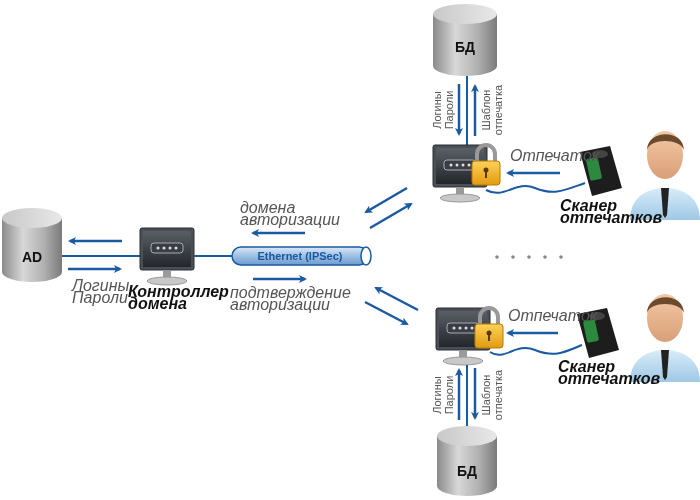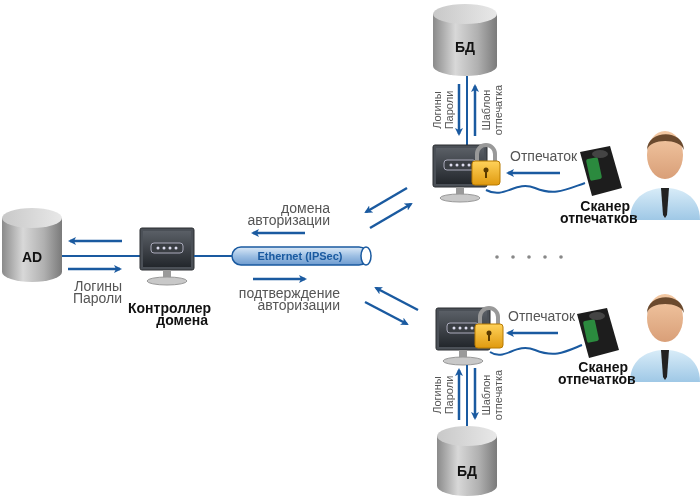--- a/index.html
+++ b/index.html
@@ -1,18 +1,18 @@
 <!DOCTYPE html>
 <html><head>
 <meta charset="utf-8">
 <style>
   html,body{margin:0;padding:0;background:#fff;}
   body{width:700px;height:500px;position:relative;overflow:hidden;font-family:"Liberation Sans",sans-serif;}
   svg{position:absolute;left:0;top:0;}
-  .lbl{position:absolute;font-size:14px;color:#555;line-height:12px;text-align:right;font-family:"Liberation Sans",sans-serif;}
+  .lbl{position:absolute;font-size:16px;color:#555;line-height:12px;text-align:left;font-family:"Liberation Sans",sans-serif;font-style:italic;}
   .bold{font-weight:bold;color:#111;}
   .vlbl{position:absolute;font-size:11px;color:#555;line-height:12px;transform:rotate(-90deg);transform-origin:left top;white-space:nowrap;text-align:center;}
   .dbtext{font-weight:bold;font-size:14px;fill:#111;font-family:"Liberation Sans",sans-serif;}
 </style>
 </head>
 <body>
 
 <svg width="700" height="500" viewBox="0 0 700 500">
   <defs>
     <linearGradient id="cyl" x1="0" x2="1" y1="0" y2="0">
@@ -176,21 +176,21 @@
   <text x="32" y="262" text-anchor="middle" class="dbtext">AD</text>
   <text x="465" y="52" text-anchor="middle" class="dbtext">БД</text>
   <text x="467" y="476" text-anchor="middle" class="dbtext">БД</text>
   <text x="300" y="260" text-anchor="middle" font-weight="bold" font-size="11" fill="#1a5aa0" font-family="Liberation Sans, sans-serif">Ethernet (IPSec)</text>
 </svg>
 
 <div class="lbl" style="left:72px;top:280px;width:50px;">
   <div>Логины</div>
   <div>Пароли</div>
 </div>
-<div class="lbl bold" style="left:128px;top:286px;width:80px;margin-top:16px;">
+<div class="lbl bold" style="left:128px;top:286px;width:80px;">
   <div>Контроллер</div>
   <div>домена</div>
 </div>
 <div class="lbl" style="left:240px;top:202px;width:90px;">
   <div>домена</div>
   <div>авторизации</div>
 </div>
 <div class="lbl" style="left:230px;top:287px;width:110px;">
   <div>подтверждение</div>
   <div>авторизации</div>

